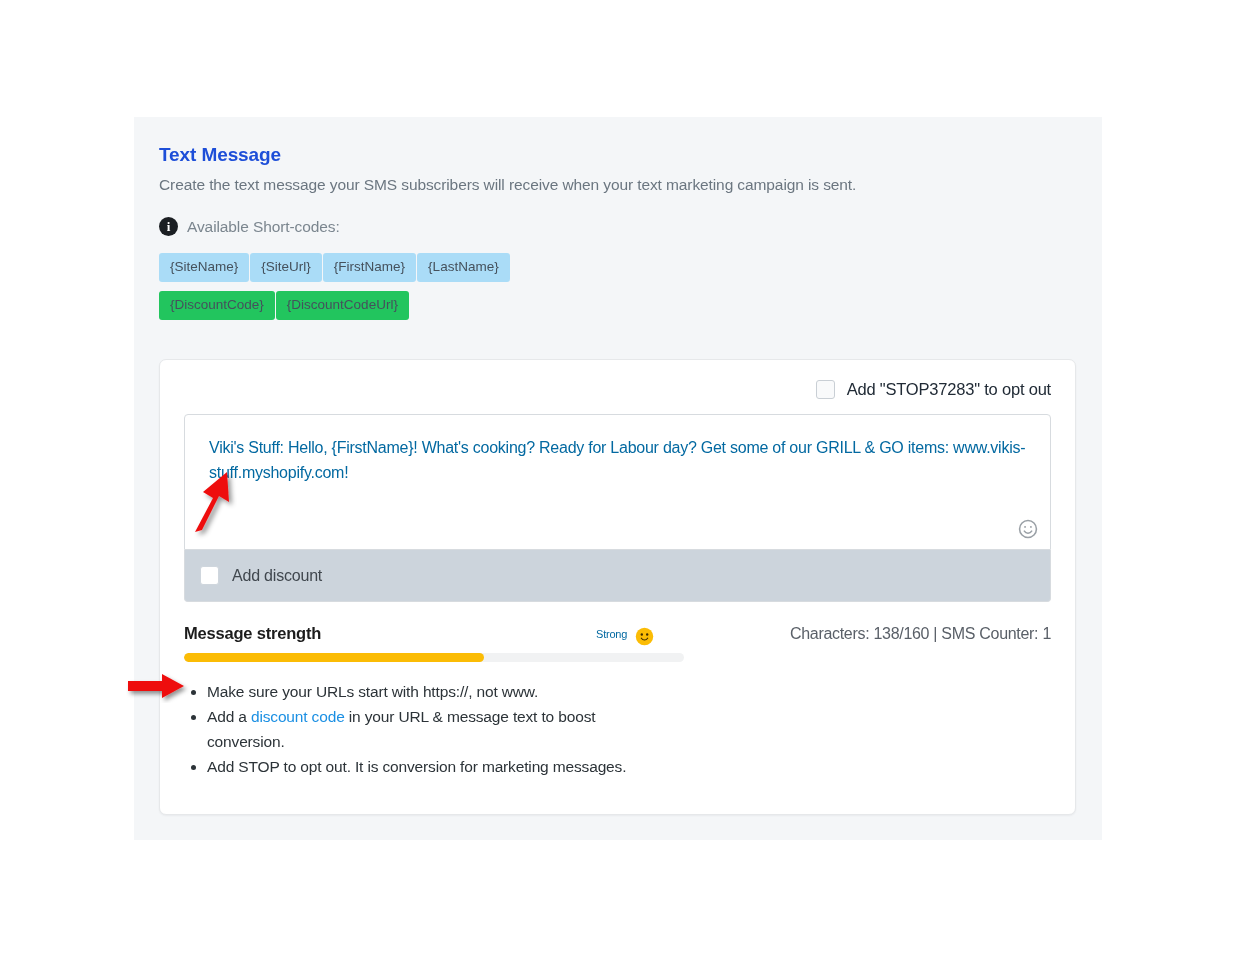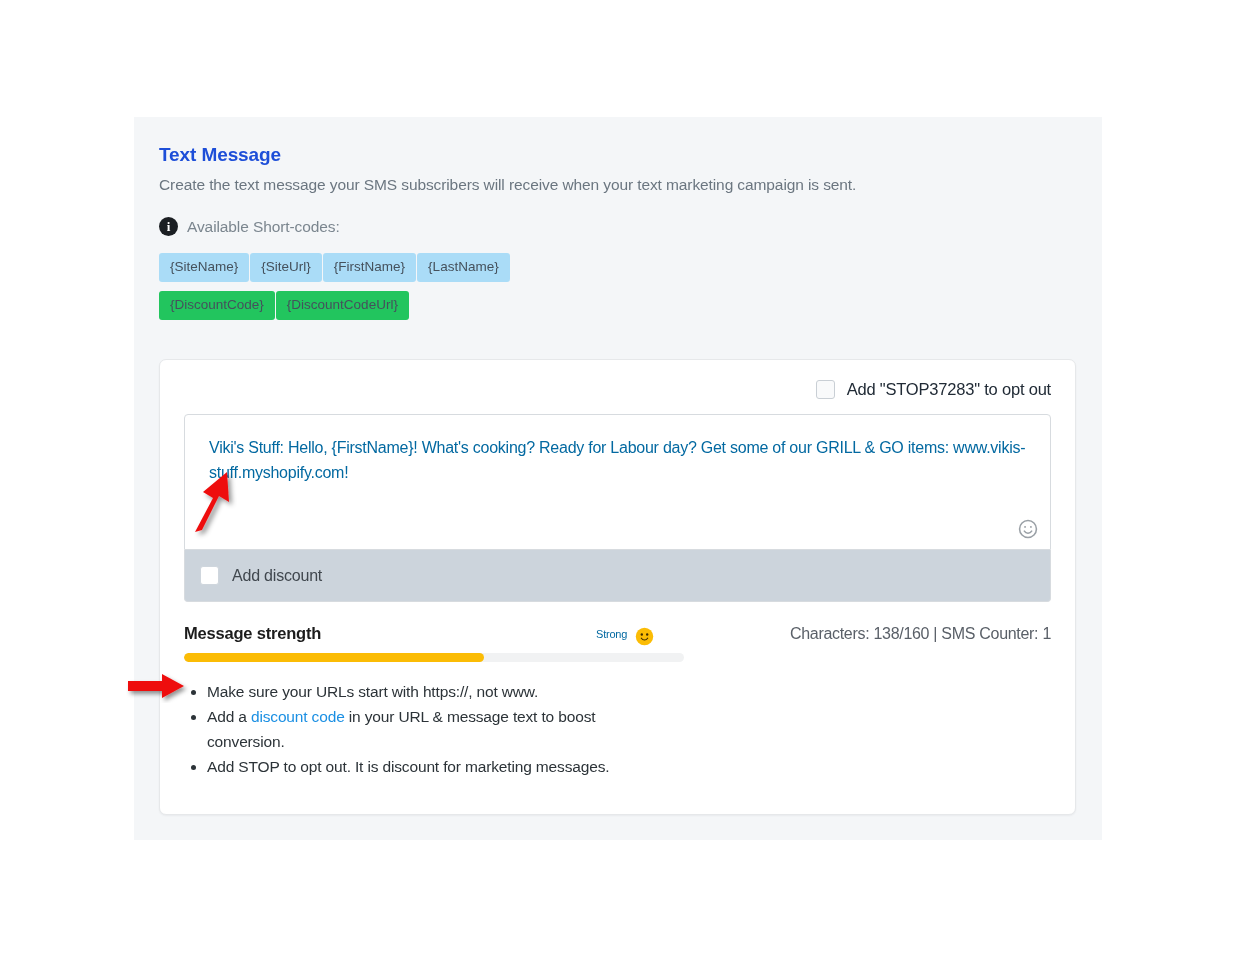--- a/index.html
+++ b/index.html
@@ -355,21 +355,21 @@
     </div>
 
     <ul class="tips">
       <li>
         <span>Make sure your URLs start with </span><b>https://</b><span>, not </span><b>www</b><span>.</span>
       </li>
       <li>
         <span>Add a </span><a>discount code</a><span> in your URL &amp; message text to boost conversion.</span>
       </li>
       <li class="wide">
-        <span>Add </span><b>STOP to opt out.</b><span> It is discount for marketing messages.</span>
+        <span>Add </span><b>STOP to opt out.</b><span> It is conversion for marketing messages.</span>
       </li>
     </ul>
 
   </div>
 </div>
 
 <div class="arrow" style="left:183px; top:458px;">
   <svg width="62" height="82" viewBox="0 0 62 82">
     <defs>
       <filter id="sh1" x="-40%" y="-40%" width="190%" height="190%">

